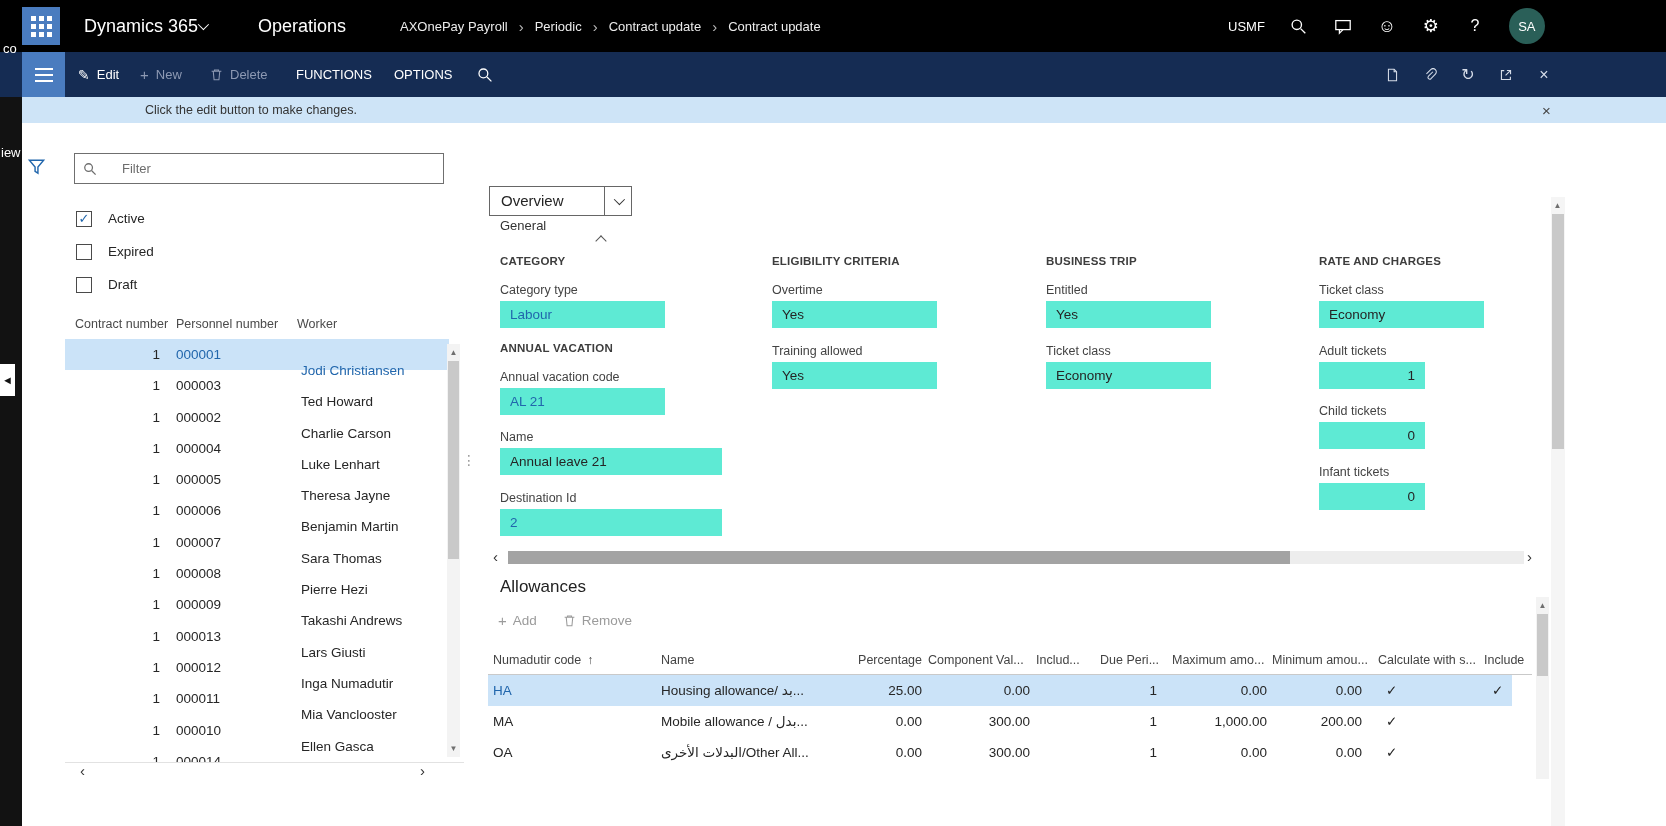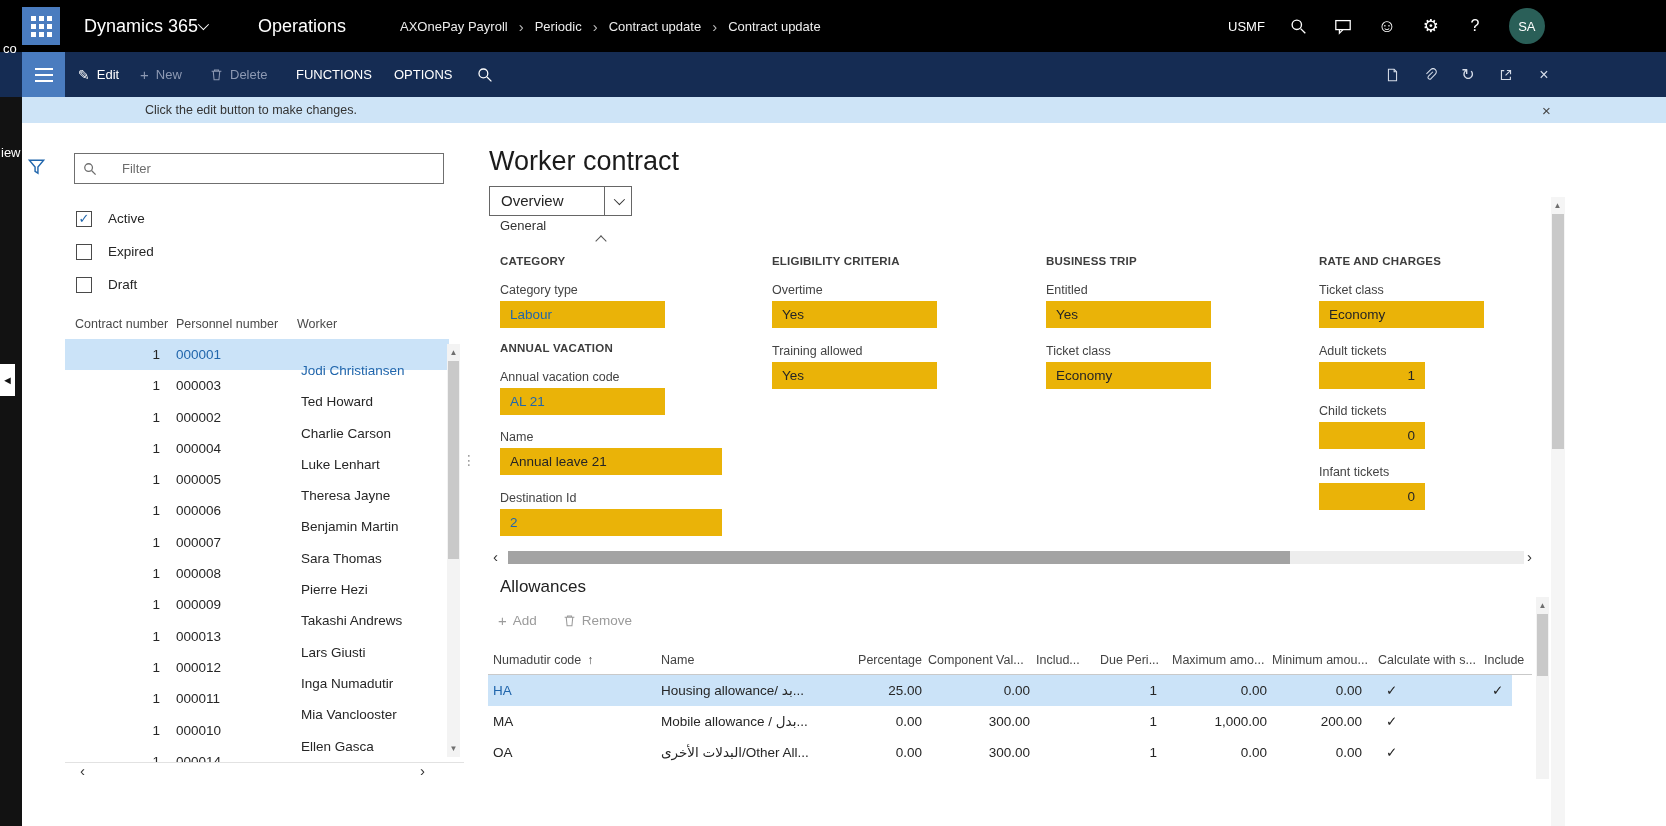--- a/index.html
+++ b/index.html
@@ -83,21 +83,21 @@
   
   .title{left:489px;top:146px;font-size:27px;color:#1B1B1B;}
   .viewbox{left:489px;top:186px;width:143px;height:30px;border:1px solid #666;background:#fff;box-sizing:border-box;cursor:pointer;}
   .vtext{position:absolute;left:11px;top:0;line-height:28px;font-size:15px;color:#252525;}
   .vbtn{position:absolute;right:0;top:0;width:26px;height:28px;border-left:1px solid #666;display:flex;align-items:center;justify-content:center;color:#333;}
   .section{left:500px;top:218px;font-size:13px;color:#333;cursor:pointer;}
   .secchev{left:597px;top:231px;color:#555;cursor:pointer;}
 
   .ghdr{position:absolute;font-size:11.5px;font-weight:bold;color:#3D3D3D;letter-spacing:.2px;white-space:nowrap;}
   .flabel{position:absolute;font-size:12.5px;color:#434343;white-space:nowrap;}
-  .fbox{position:absolute;height:27px;background:#eab308;font-size:13.5px;color:#252525;line-height:27px;padding:0 10px;box-sizing:border-box;white-space:nowrap;}
+  .fbox{position:absolute;height:27px;background:#5eead4;font-size:13.5px;color:#252525;line-height:27px;padding:0 10px;box-sizing:border-box;white-space:nowrap;}
   .fbox.link{color:#2166AC;}
   .fbox.num{text-align:right;}
 
   .hs-left{left:493px;top:549px;}
   .hs-right{left:1527px;top:549px;}
   .hstrack{left:508px;top:551px;width:1016px;height:13px;background:#EDEDED;}
   .hsthumb{left:508px;top:551px;width:782px;height:13px;background:#A3A3A3;cursor:pointer;}
 
   
   .atitle{left:500px;top:577px;font-size:17px;color:#222;}
@@ -364,21 +364,20 @@
   <div class="sarrow" style="left:447px;top:346px;">▲</div>
   <div class="sthumb" style="left:448px;top:361px;width:11px;height:198px;"></div>
   <div class="sarrow" style="left:447px;top:742px;">▼</div>
 
   <div class="abs lbottom"></div>
   <div class="abs angle" style="left:80px;top:763px;">‹</div>
   <div class="abs angle" style="left:420px;top:763px;">›</div>
 
   <div class="abs split">⋮</div>
 
-  <div class="abs title">Worker contract</div>
 
   <div class="abs viewbox">
     <span class="vtext">Overview</span>
     <span class="vbtn">
         <span class="chev chev-down"></span>
       </span>
   </div>
 
   <div class="abs section">General</div>
   <div class="abs secchev"><span class="chev chev-up"></span></div>

